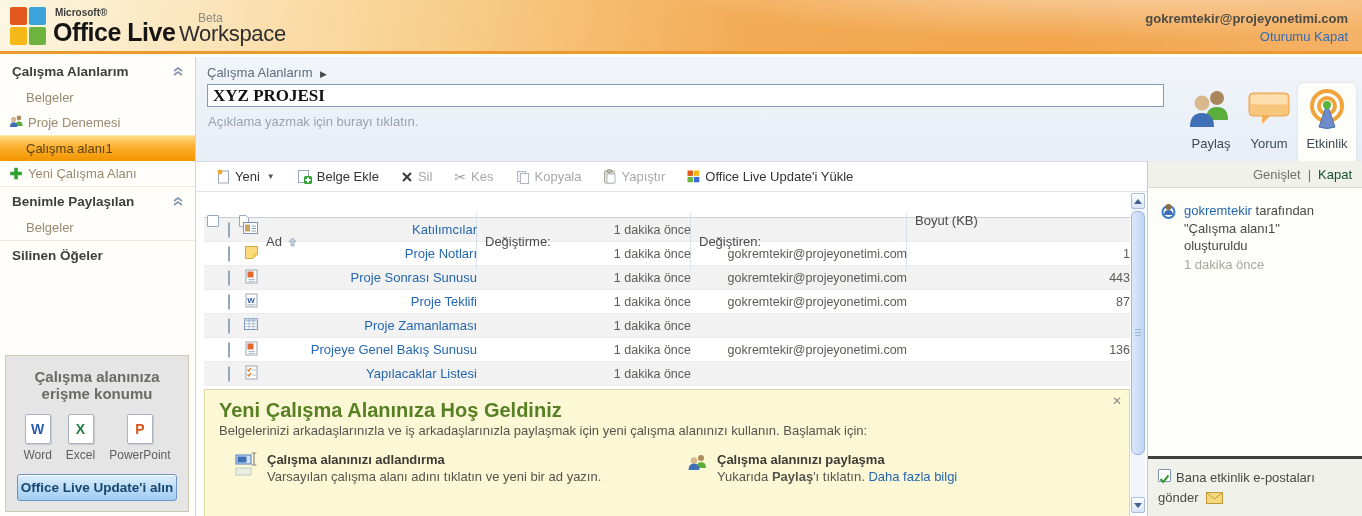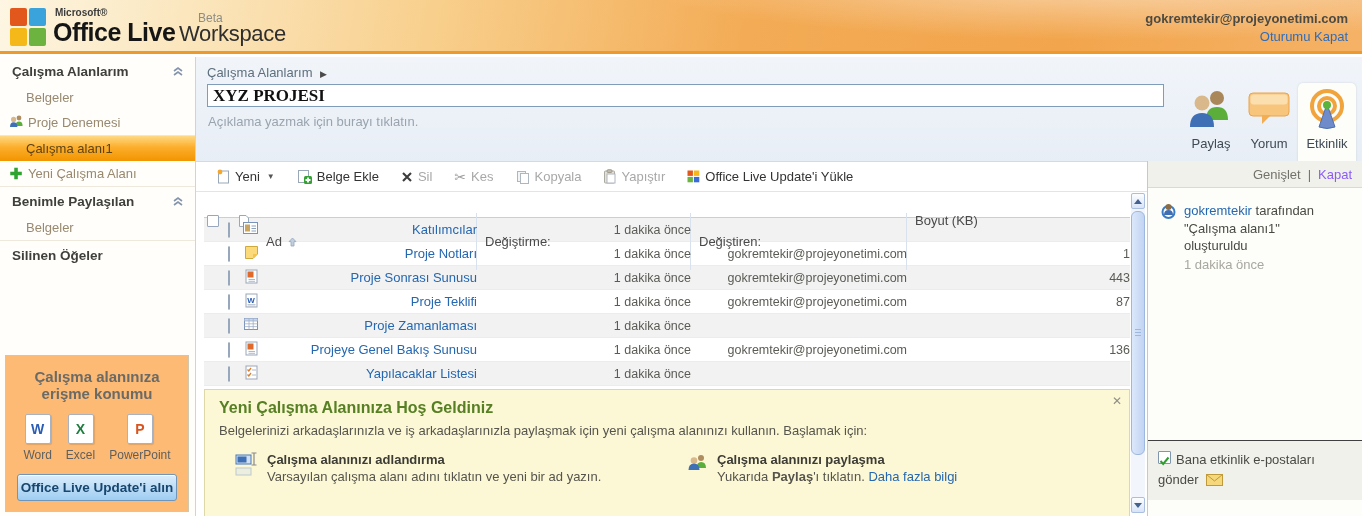--- a/index.html
+++ b/index.html
@@ -12,21 +12,21 @@
 
   
   .banner {
     position:absolute; left:0; top:0; width:100%; height:54px;
     background:linear-gradient(100deg,#fdf6e2 0%, #fbe6bd 14%, #f8cf8c 32%, #f3ab55 55%, #f2a54c 78%, #f6b express 100%);
     background:linear-gradient(100deg,#fdf6e2 0%, #fbe6bd 14%, #f8cf8c 32%, #f3ab55 55%, #f2a54c 78%, #f5b266 100%);
     border-bottom:3px solid #ec9a2e;
   }
   .banner .sheen { position:absolute; right:0; top:0; width:60%; height:100%;
     background:radial-gradient(ellipse at 70% -40%, rgba(255,255,255,.55), rgba(255,255,255,0) 60%); }
-  .logo { position:absolute; left:10px; top:7px; display:flex; align-items:center; }
+  .logo { position:absolute; left:10px; top:7px; display:flex; align-items:flex-start; }
   .logo-grid { width:36px; height:38px; display:grid; grid-template-columns:17px 17px; grid-template-rows:18px 18px; gap:2px; margin-right:7px; }
   .logo-grid i { border-radius:2px; }
   .lg1{background:#e1571c;} .lg2{background:#3aa3dc;} .lg3{background:#f4b919;} .lg4{background:#6cb33f;}
   .logo-text .ms { font-size:10px; color:#3c3c3c; font-weight:bold; margin-left:2px; }
   .brand-line { white-space:nowrap; }
   .brand-bold { font-size:25px; font-weight:bold; color:#151515; letter-spacing:-.5px; }
   .brand-light { font-size:22px; font-weight:normal; color:#2e2e2e; letter-spacing:-.3px; }
   .beta { position:absolute; left:198px; top:11px; color:#8d8d85; font-size:12px; }
   .banner-right { position:absolute; right:14px; top:11px; text-align:right; }
   .user-email { font-weight:bold; color:#4c4a42; font-size:13px; }
@@ -35,21 +35,21 @@
   
   .sidebar { position:absolute; left:0; top:57px; bottom:0; width:196px; background:#fffefb; border-right:1px solid #d8d3c4; }
   .sec-head { display:flex; align-items:center; justify-content:space-between; padding:7px 12px 6px 12px;
     font-weight:bold; color:#3f3f3c; font-size:13.5px; border-top:1px solid #eee9dc; cursor:pointer; }
   .sec-head.first { border-top:none; }
   .sb-item { display:flex; align-items:center; padding:5px 8px 5px 26px; color:#98896f; cursor:pointer; min-height:22px; }
   .sb-item .ico { margin-left:-18px; margin-right:4px; width:16px; text-align:center; }
   .sb-item.sel { background:linear-gradient(#ffd984 0%, #fcae2c 45%, #f29500 100%); border-top:1px solid #ffe7ae; color:#5a4318; }
   .plus { color:#2fa32f; font-weight:bold; font-size:15px; line-height:10px; text-shadow:0 1px 0 #fff; }
 
-  .promo { position:absolute; left:5px; right:6px; bottom:4px; border:1px solid #cfc8b0; background:#fdba74; text-align:center; padding:12px 6px 10px 6px; }
+  .promo { position:absolute; left:5px; right:6px; bottom:4px; border:1px solid #cfc8b0; background:#e5e5e5; text-align:center; padding:12px 6px 10px 6px; }
   .promo-title { font-size:15px; font-weight:bold; color:#6a6a66; line-height:1.15; width:150px; margin:0 auto; }
   .apps { display:flex; justify-content:center; gap:14px; margin-top:12px; align-items:flex-end; }
   .app { display:flex; flex-direction:column; align-items:center; gap:4px; }
   .doc-ico { width:26px; height:30px; background:#fff; border:1px solid #a8b2c0; border-radius:2px;
     display:flex; align-items:center; justify-content:center; font-weight:bold; font-size:14px;
     box-shadow:1px 1px 1px rgba(0,0,0,.12); }
   .doc-ico.word{ color:#2b5db5; } .doc-ico.excel{ color:#1f7e3f; } .doc-ico.ppt{ color:#d9541f; }
   .app-label { font-size:12px; color:#5f5f5f; }
   .promo-btn { margin:12px auto 0 auto; width:94%; padding:5px 2px; font-weight:bold; font-size:13.5px; color:#17466e;
     background:linear-gradient(#dcEFfb,#9fcdf2); background:linear-gradient(#dcedfb,#9fcdf2);
@@ -80,21 +80,21 @@
   .thead .hsep { border-right:1px solid #d7e2ee;margin-top:42px; }
   .trow { height:24px; border-bottom:1px solid #ececec; font-size:12.5px; color:#5b5b55;text-align:right; }
   .trow:nth-child(odd) { background:#f2f2f2; }
   .trow .cell { padding-left:8px; overflow:hidden; white-space:nowrap; }
   .rowlink { color:#2567b0; font-size:13px; }
   .cb { width:12px; height:12px; background:#fff; border:1px solid #97a8bc; border-radius:1px; margin-left:3px; cursor:pointer; }
   .sort-ico { margin-left:6px; }
 
   
   .welcome { position:absolute; left:8px; top:227px; width:926px; height:300px; background:#fcf7d5; border:1px solid #ded7a8; }
-  .w-title { position:absolute; left:14px; top:9px; font-size:16px; font-weight:bold; color:#568023; }
+  .w-title { position:absolute; left:14px; top:9px; font-size:20px; font-weight:bold; color:#568023; }
   .w-intro { position:absolute; left:14px; top:33px; font-size:13px; color:#55554d; }
   .w-close { position:absolute; right:7px; top:4px; color:#8f8f85; font-size:12px; cursor:pointer; }
   .feat { position:absolute; top:62px; display:flex; gap:8px; }
   .feat .ftxt { width:336px; line-height:1.3; font-size:13px; color:#55554d; }
   .ftitle { font-weight:bold; color:#3c3c35; }
   .f-link { color:#2567b0; }
 
   
   .vscroll { position:absolute; right:2px; top:31px; bottom:3px; width:14px; background:#f2f5fb; }
   .sbtn { position:absolute; left:0; width:14px; height:16px; background:linear-gradient(#fdfefe,#d7e4f8); border:1px solid #aabfe0; border-radius:2px;
@@ -106,21 +106,21 @@
     background:repeating-linear-gradient(#9db7de 0 1px, transparent 1px 3px); }
 
   
   .rpanel { position:absolute; left:1147px; right:0; top:161px; bottom:0; background:#fdfdfa; border-left:1px solid #c9c9c2; }
   .expand-row { height:27px; background:#f1f1ec; border-bottom:1px solid #dadad2; display:flex; align-items:center; justify-content:flex-end;
     padding-right:10px; color:#72726a; gap:7px; font-size:13px; }
   .activity-item { display:flex; padding:14px 8px 0 12px; gap:7px; line-height:1.35; font-size:13px; }
   .act-text { width:160px; color:#4a4a44; }
   .act-user { color:#2567b0; }
   .act-time { color:#a8a8a0; margin-top:1px; }
-  .pref-box { position:absolute; left:0; right:0; bottom:16px; height:60px; background:#f1f1ec; border-top:1px solid #404040; padding:9px 8px 0 10px;
+  .pref-box { position:absolute; left:0; right:0; bottom:0; height:60px; background:#f1f1ec; border-top:3px solid #404040; padding:9px 8px 0 10px;
     color:#4a4a44; font-size:13px; line-height:1.5; }
   .cb-check { display:inline-block; width:13px; height:13px; background:#fff; border:1px solid #7f96ad; border-radius:1px;
     vertical-align:-2px; margin-right:5px; text-align:center; cursor:pointer; }
   .envelope { vertical-align:-2px; margin-left:4px; }
 </style>
 </head>
 <body>
 
 <div class="page">
 
@@ -492,21 +492,21 @@
             <path d="M4 5 L8 0 H0 Z" fill="#44618f"></path>
           </svg>
       </div>
     </div>
   </div>
 
   <div class="rpanel">
     <div class="expand-row">
       <a href="#" style="color:#72726a;">Genişlet</a>
       <span>|</span>
-      <a href="#" style="color:#8b5cf6;">Kapat</a>
+      <a href="#" style="color:#14532d;">Kapat</a>
     </div>
 
     <div class="activity-item">
       <svg width="17" height="17" viewBox="0 0 17 17">
         <circle cx="8.5" cy="10" r="6" fill="none" stroke="#3a7cc4" stroke-width="2"></circle>
         <circle cx="8.5" cy="5" r="3" fill="#8a6d46"></circle>
         <path d="M4 13 q0-5 4.5-5 q4.5 0 4.5 5 z" fill="#3f6fb5"></path>
       </svg>
       <div class="act-text">
         <a class="act-user" href="#">gokremtekir</a><span> tarafından "Çalışma alanı1" oluşturuldu</span>

